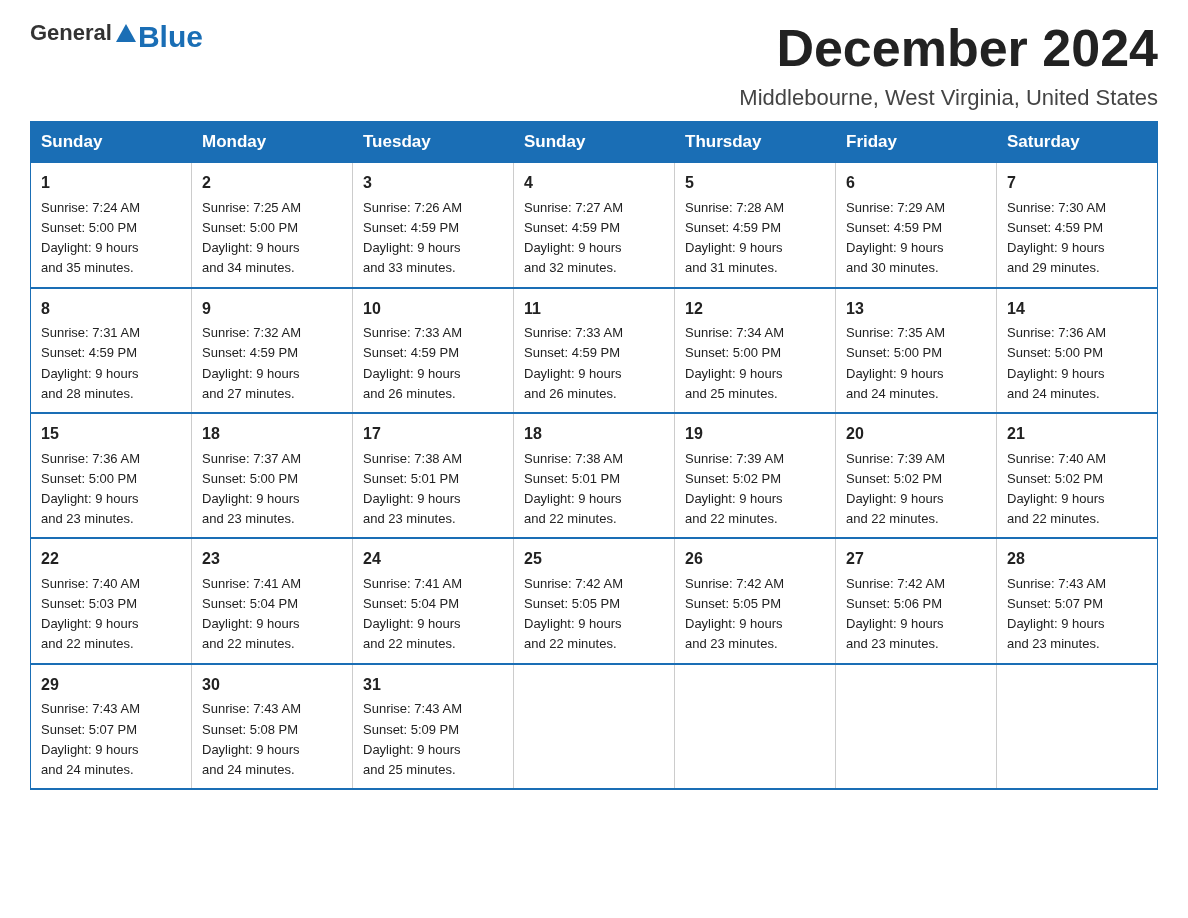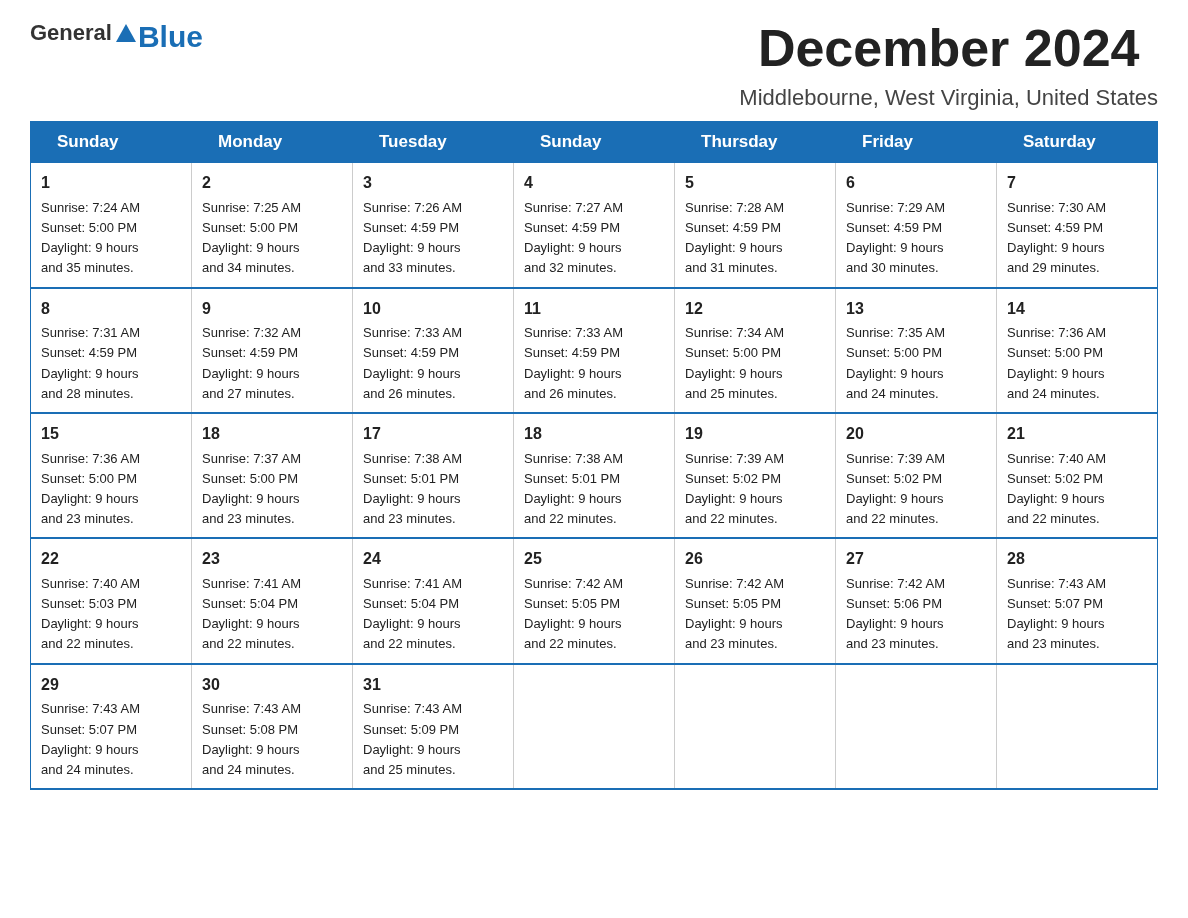--- a/index.html
+++ b/index.html
@@ -40,21 +40,21 @@
       display: inline-block;
       margin: 0 2px;
       vertical-align: middle;
     }
     .logo-blue {
       color: #1a6eb5;
       font-size: 30px;
       font-weight: bold;
     }
     .title-block {
-      text-align: center;
+      text-align: right;
     }
     .month-title {
       font-size: 52px;
       font-weight: bold;
       color: #222;
       line-height: 1.1;
     }
     .location-title {
       font-size: 22px;
       color: #444;
@@ -63,21 +63,21 @@
     table {
       width: 100%;
       border-collapse: collapse;
       margin-top: 8px;
     }
     thead tr th {
       background-color: #1a6eb5;
       color: #fff;
       font-size: 17px;
       font-weight: 600;
-      padding: 10px 26px;
+      padding: 10px 10px;
       text-align: left;
       border: 1px solid #1a6eb5;
     }
     tbody tr {
       border-bottom: 2px solid #1a6eb5;
     }
     tbody tr td {
       vertical-align: top;
       padding: 8px 10px;
       font-size: 13.5px;

